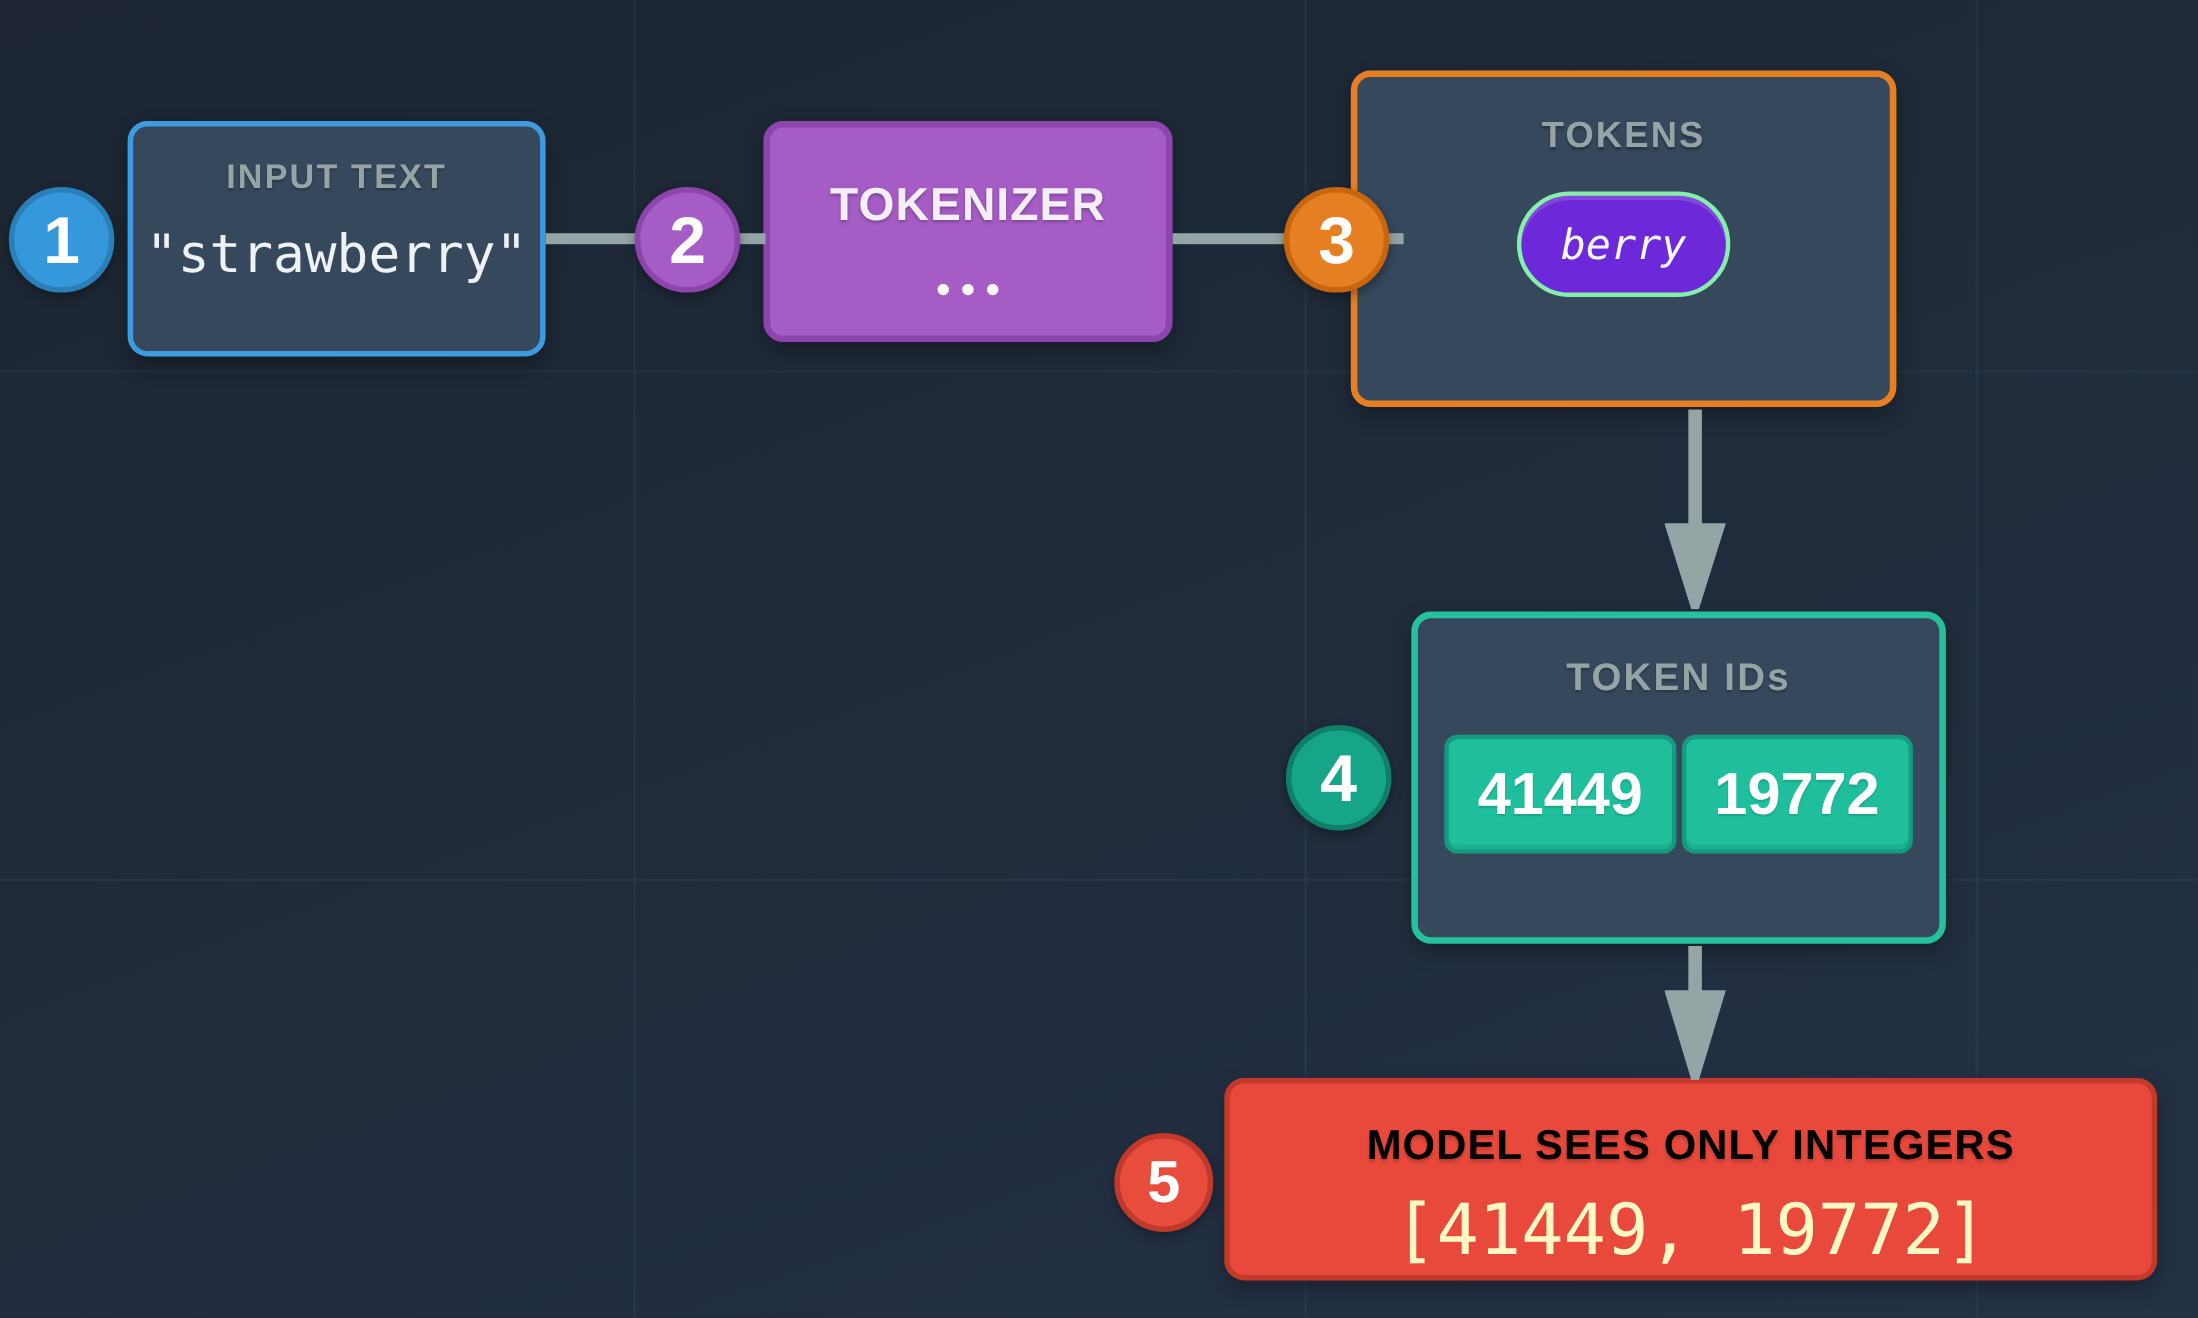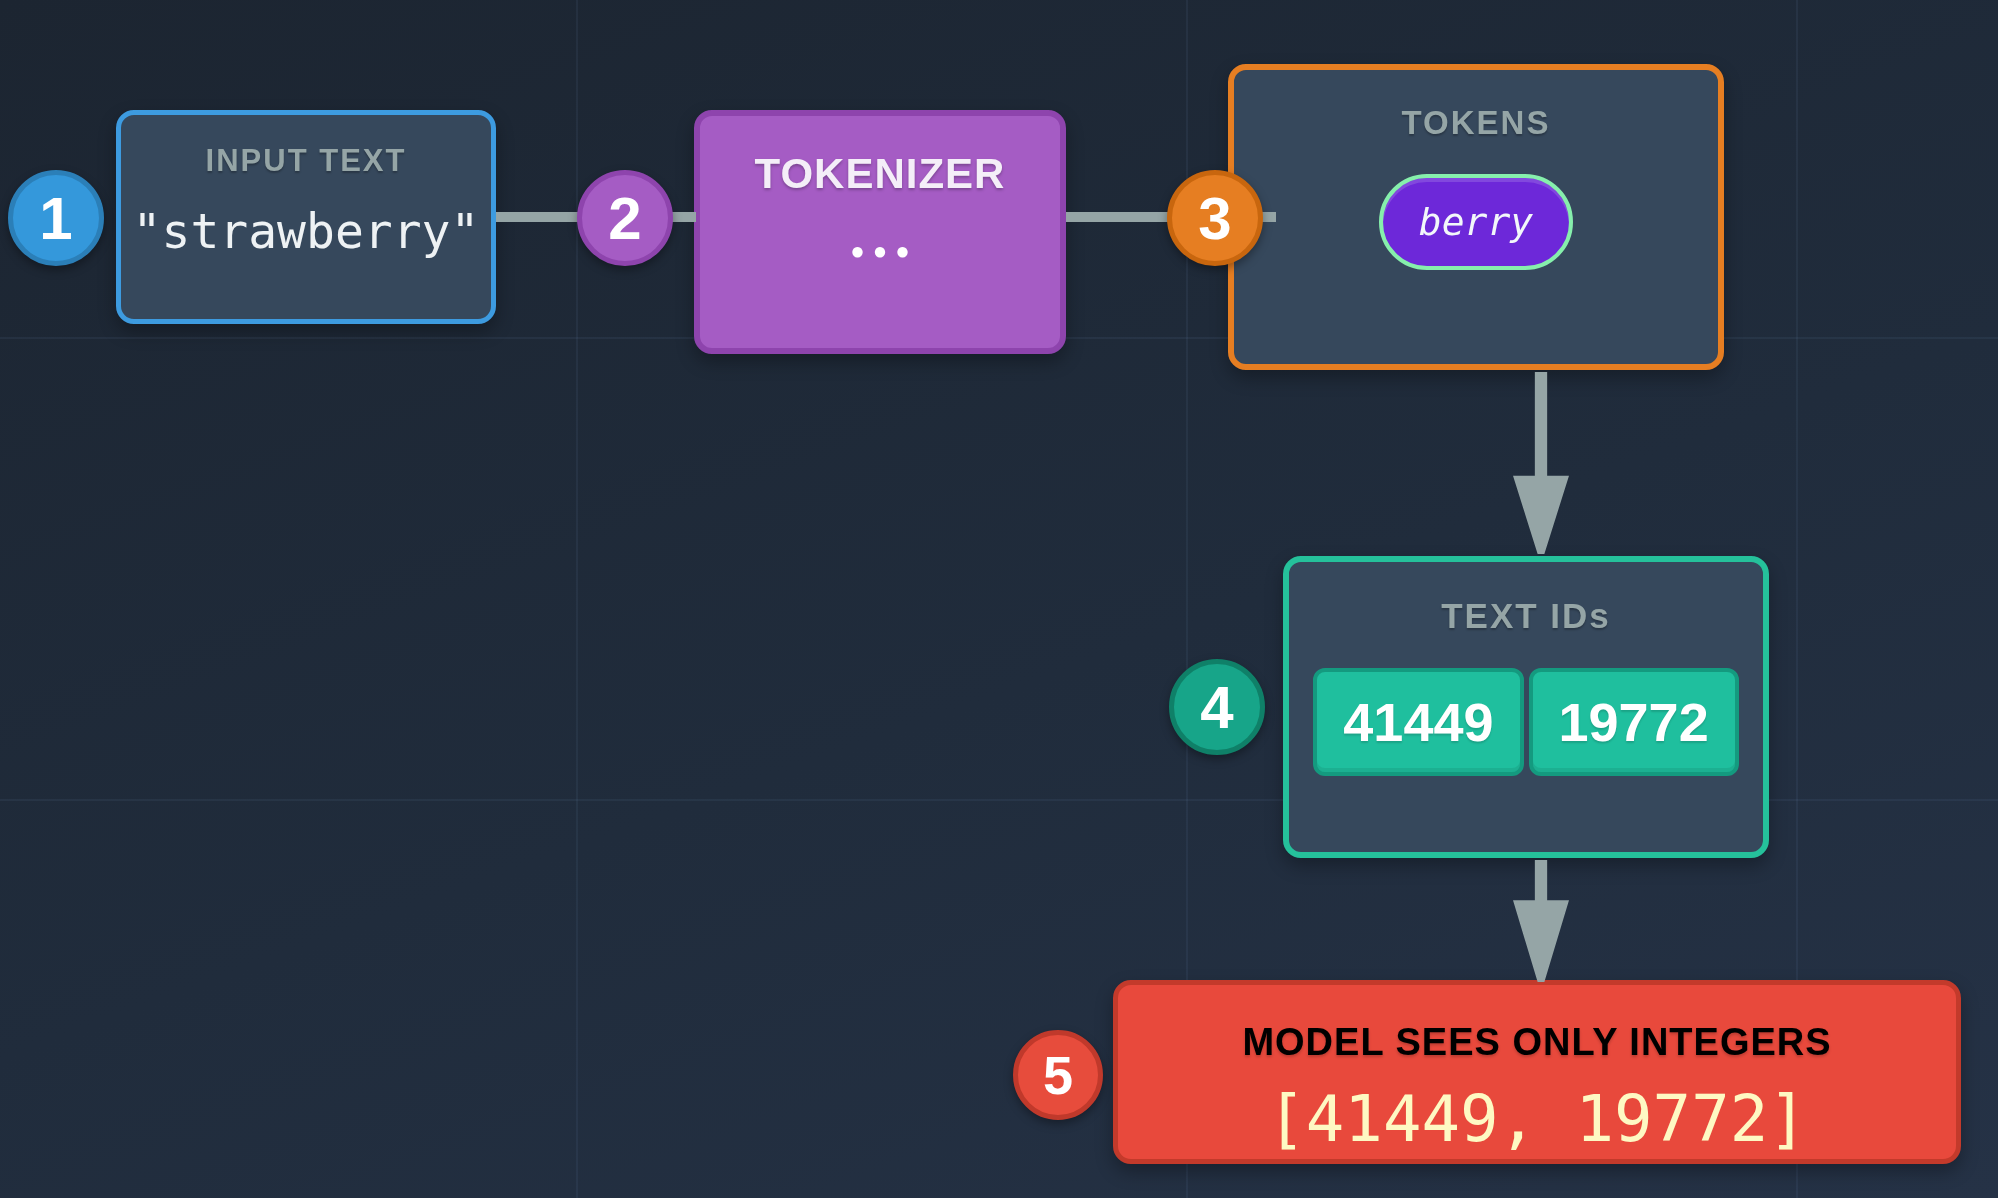--- a/index.html
+++ b/index.html
@@ -60,22 +60,22 @@
     border: 5px solid #3d9be0; padding-top: 28px;
   }
   .input-box .box-title { font-size: 31px; }
   .input-box .mono-value { margin-top: 24px; font-size: 48px; }
 
   .connector-1 { left: 496px; top: 212px; width: 200px; }
   .badge-2 { left: 577px; top: 170px; background: #a55cc4; border-color: #8e44ad; }
 
   
   .tokenizer-box {
-    left: 694px; top: 110px; width: 372px; height: 244px;
-    background: #a55cc4; border: 6px solid #8e44ad; padding-top: 34px;
+    left: 694px; top: 110px; width: 372px; height: 201px;
+    background: #a55cc4; border: 6px solid #8e44ad; padding-top: 46px;
   }
   .tokenizer-title {
     color: #f4eef8; font-size: 42px; font-weight: bold; letter-spacing: 1px;
     text-shadow: 0 2px 3px rgba(0,0,0,0.25);
   }
   .dots {
     margin-top: 40px; color: #ffffff; font-size: 24px;
     letter-spacing: 8px; padding-left: 8px; line-height: 26px;
   }
 
@@ -161,21 +161,21 @@
   </div>
 
   <div class="box panel tokens-box">
     <div class="box-title">TOKENS</div>
     <div class="pill-row">
       <div class="pill pill-berry">berry</div>
     </div>
   </div>
 
   <div class="box panel ids-box">
-    <div class="box-title">TEXT IDs</div>
+    <div class="box-title">TOKEN IDs</div>
     <div class="chip-row">
       <div class="chip">41449</div>
       <div class="chip">19772</div>
     </div>
   </div>
 
   <div class="box model-box">
     <div class="model-title">MODEL SEES ONLY INTEGERS</div>
     <div class="mono mono-value">[41449, 19772]</div>
   </div>

